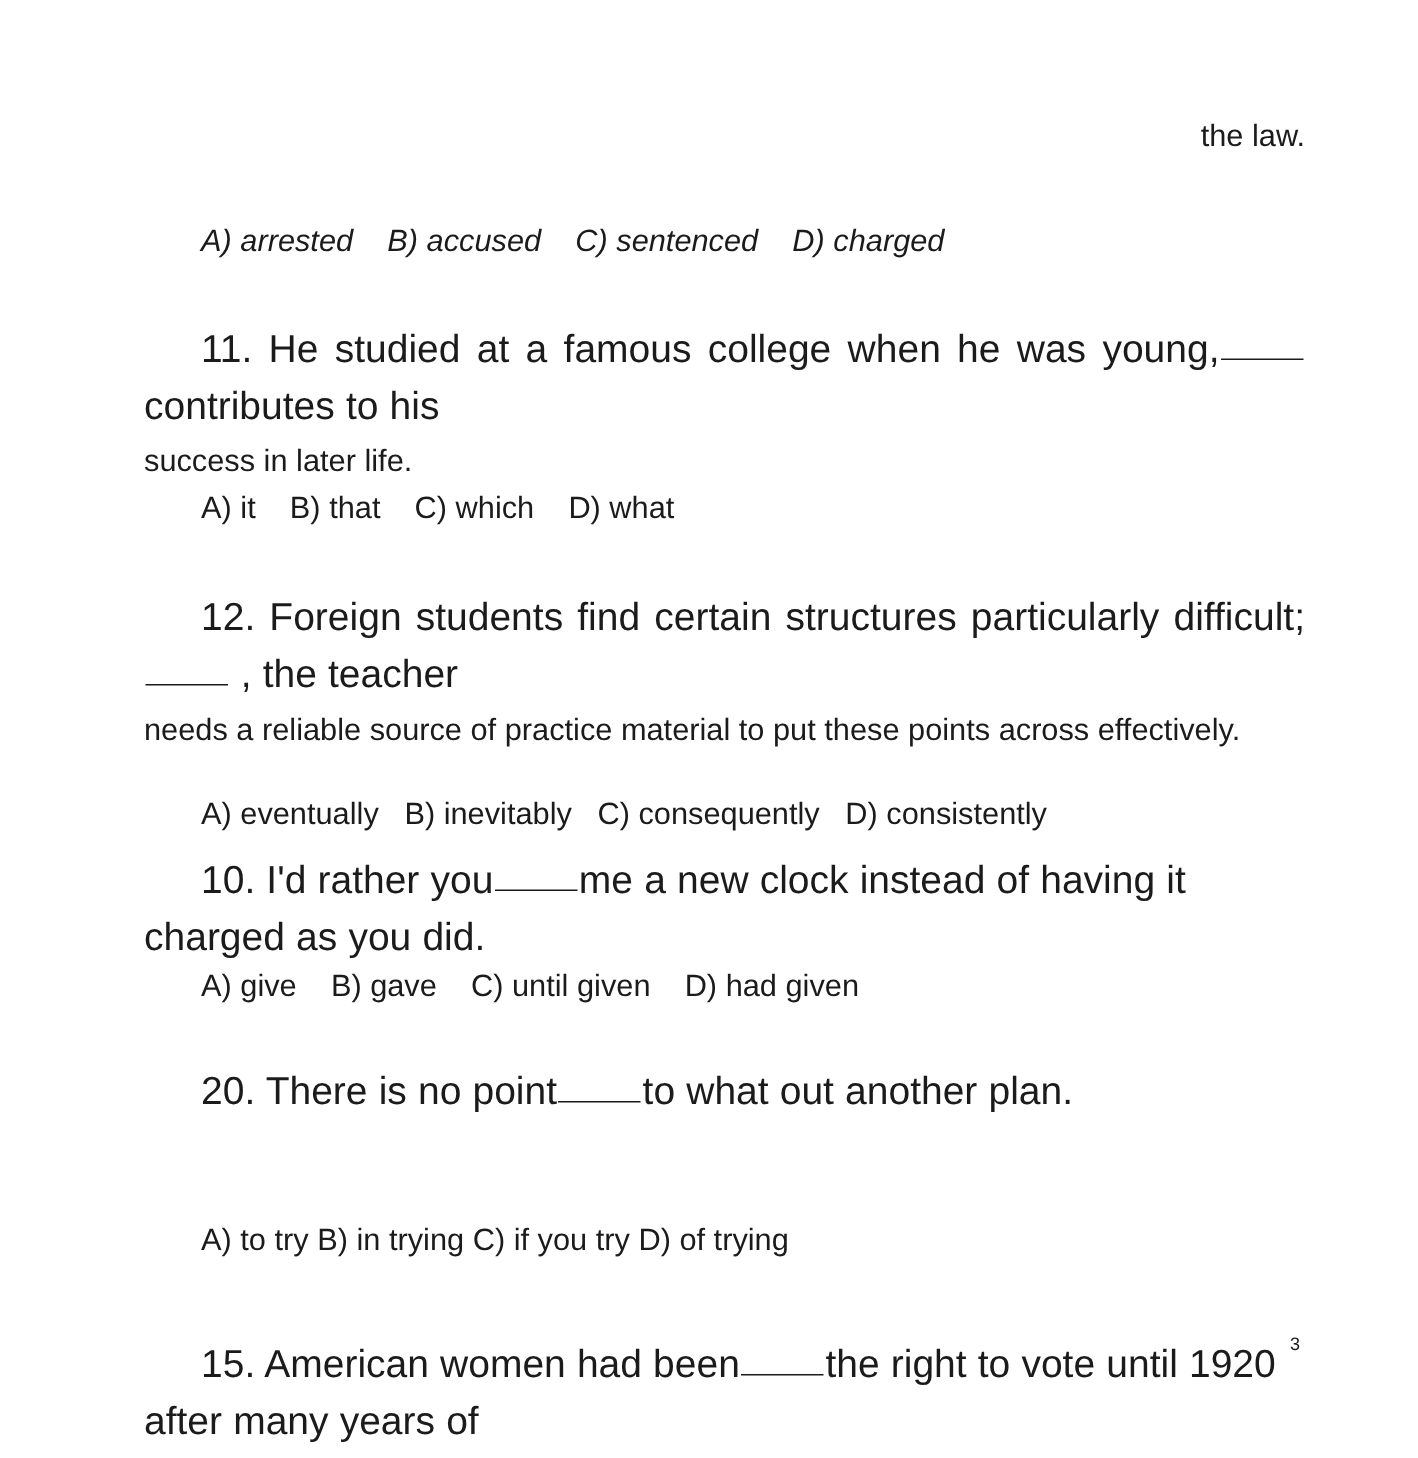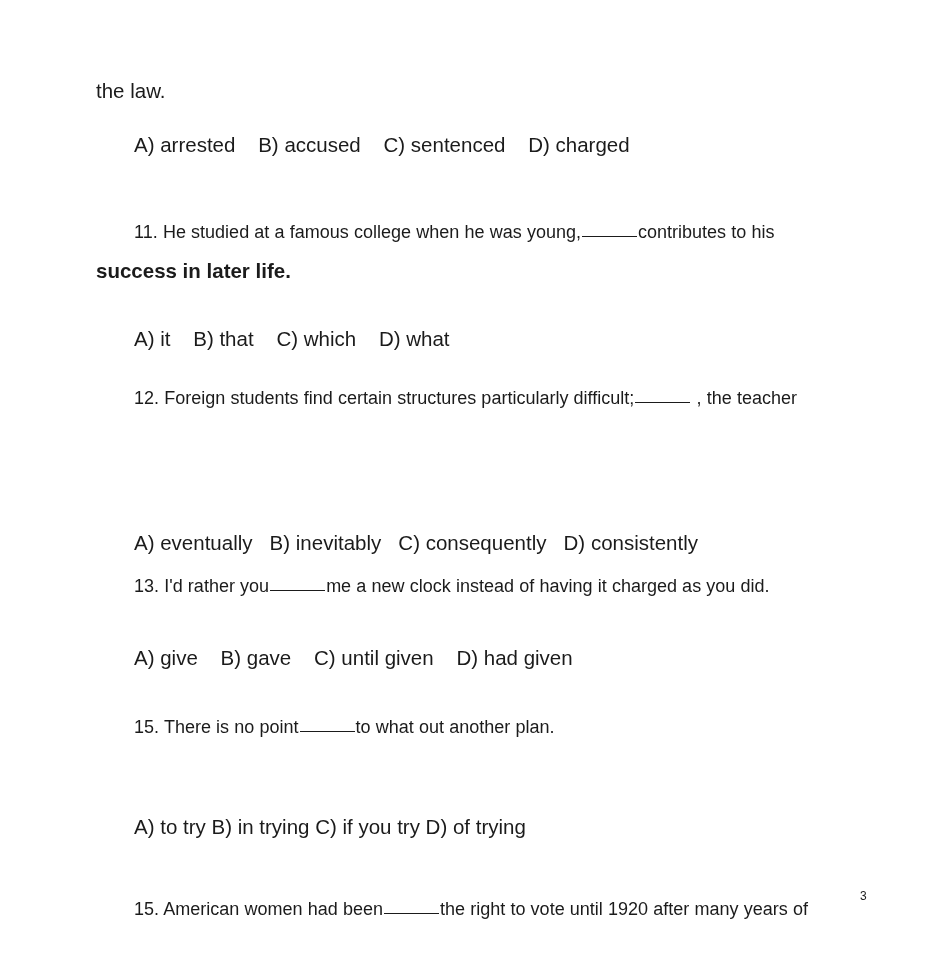--- a/index.html
+++ b/index.html
@@ -29,54 +29,53 @@
 
   .content {
     position: absolute;
     left: 96px;
     top: 60px;
     width: 774px;
   }
 
   
   .q-para {
-    font-size: 18px;
+    font-size: 26px;
     line-height: 37.5px;
     text-align: justify;
     text-justify: inter-word;
     text-indent: 38px;
     margin: 0;
     word-spacing: 0.2px;
   }
   .q-para.no-justify {
     text-align: left;
   }
 
   .continuation {
     font-size: 20.5px;
     line-height: 37.5px;
     margin: 0;
     text-align: left;
-    font-weight: bold;
   }
 
   .opts {
     font-size: 20.5px;
     line-height: 37.5px;
     margin: 0;
     text-indent: 38px;
     text-align: left;
     white-space: pre;
   }
 
   .plain-line {
     font-size: 20.5px;
     line-height: 37.5px;
     margin: 0;
-    text-align: left;
+    text-align: right;
   }
 
   
   .row { position: absolute; left: 0; width: 774px; }
 
   .blank {
     display: inline-block;
     width: 55px;
     border-bottom: 1.6px solid #1b1b1b;
     vertical-align: 1px;
@@ -97,51 +96,52 @@
 </head>
 <body>
 
 <div class="page">
   <div class="content">
 
     <div class="row" style="top:12px;">
       <p class="plain-line">the law.</p>
     </div>
 
-    <div class="row" style="top:66px;">
+    <div class="row" style="top:82px;font-style:italic;">
       <p class="opts">A) arrested    B) accused    C) sentenced    D) charged</p>
     </div>
 
     <div class="row" style="top:154px;">
       <p class="q-para"><span>11. He studied at a famous college when he was young,</span><span class="blank"></span><span>contributes to his</span></p>
       <p class="continuation">success in later life.</p>
     </div>
 
     <div class="row" style="top:260px;">
       <p class="opts">A) it    B) that    C) which    D) what</p>
     </div>
 
-    <div class="row" style="top:320px;">
+    <div class="row" style="top:333px;">
       <p class="q-para"><span>12. Foreign students find certain structures particularly difficult;</span><span class="blank"></span> <span>, the teacher</span></p>
+      <p class="continuation">needs a reliable source of practice material to put these points across effectively.</p>
     </div>
 
     <div class="row" style="top:464px;">
       <p class="opts">A) eventually   B) inevitably   C) consequently   D) consistently</p>
     </div>
 
     <div class="row" style="top:508px;">
-      <p class="q-para no-justify"><span>13. I'd rather you</span><span class="blank"></span><span>me a new clock instead of having it charged as you did.</span></p>
+      <p class="q-para no-justify"><span>10. I'd rather you</span><span class="blank"></span><span>me a new clock instead of having it charged as you did.</span></p>
     </div>
 
     <div class="row" style="top:579px;">
       <p class="opts">A) give    B) gave    C) until given    D) had given</p>
     </div>
 
     <div class="row" style="top:649px;">
-      <p class="q-para no-justify"><span>15. There is no point</span><span class="blank"></span><span>to what out another plan.</span></p>
+      <p class="q-para no-justify"><span>20. There is no point</span><span class="blank"></span><span>to what out another plan.</span></p>
     </div>
 
     <div class="row" style="top:748px;">
       <p class="opts">A) to try B) in trying C) if you try D) of trying</p>
     </div>
 
     <div class="row" style="top:831px;">
       <p class="q-para no-justify"><span>15. American women had been</span><span class="blank"></span><span>the right to vote until 1920 after many years of</span></p>
     </div>
 

